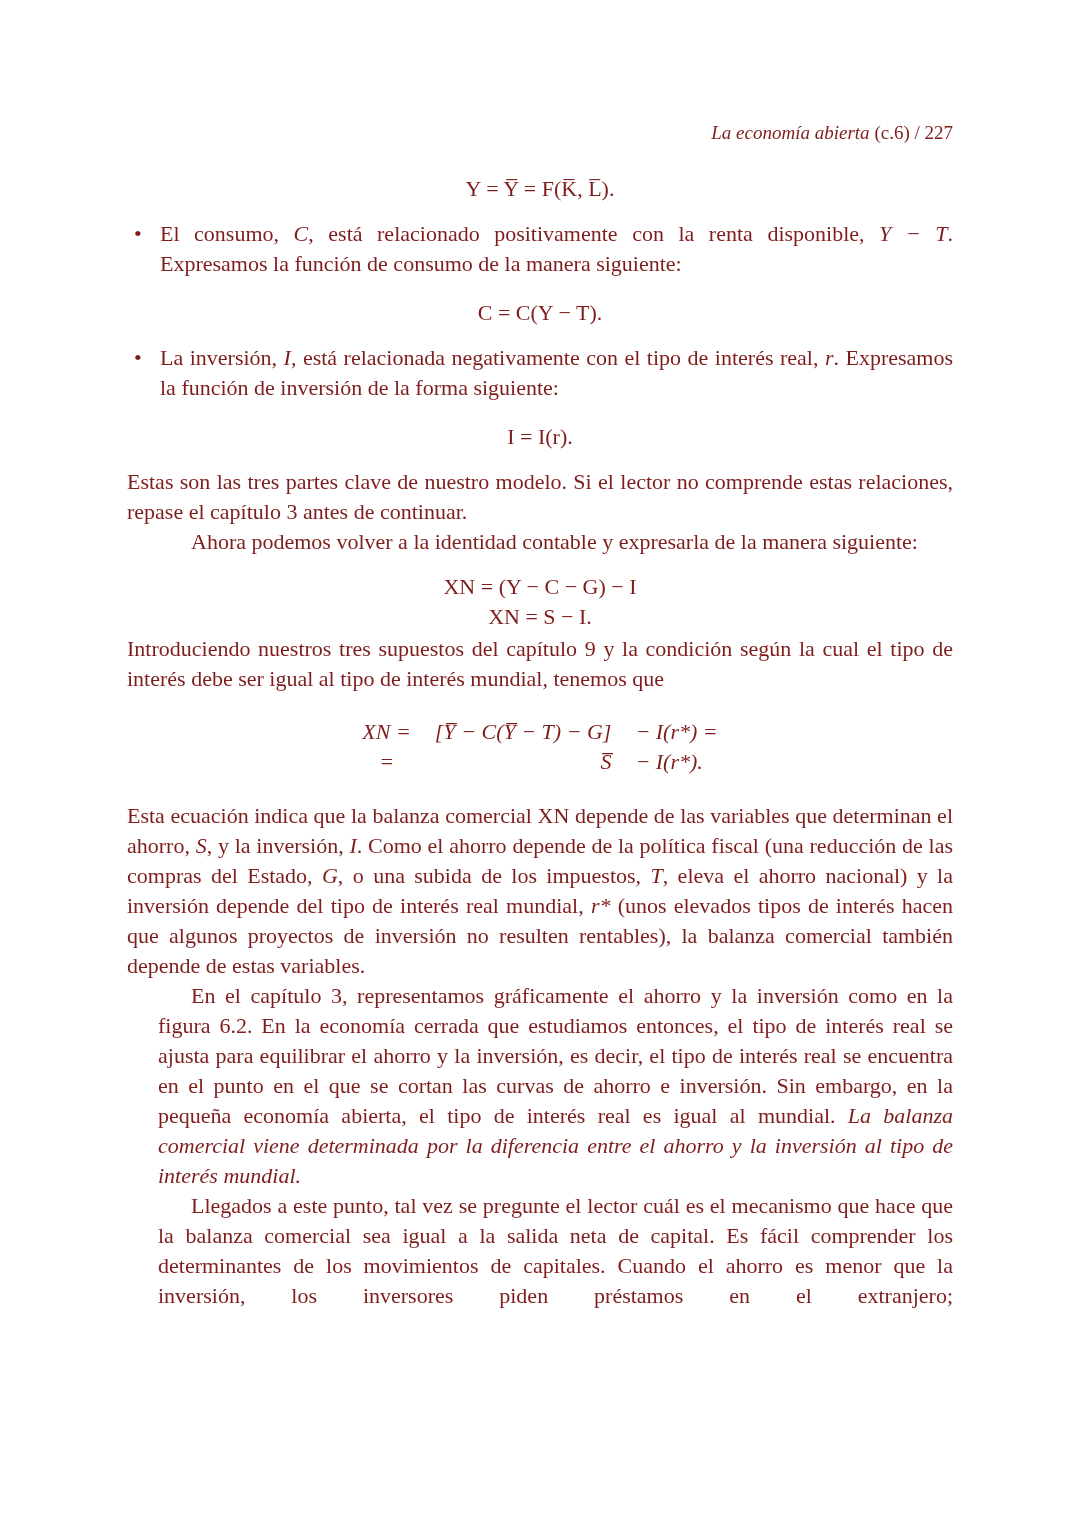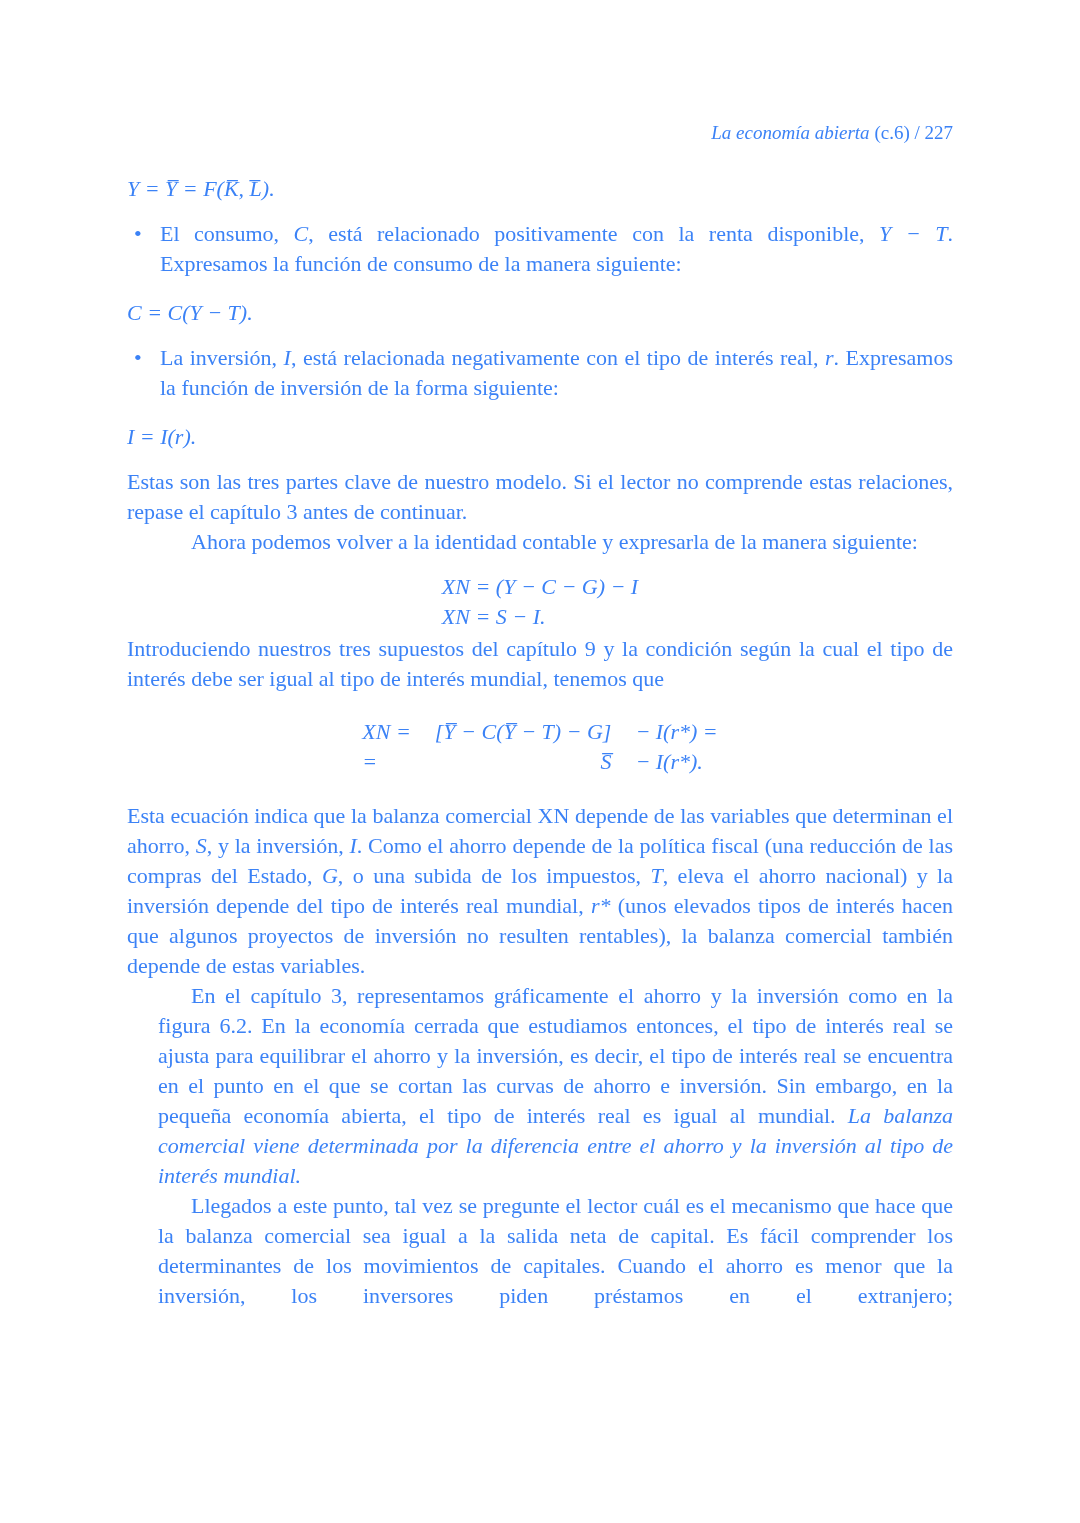--- a/index.html
+++ b/index.html
@@ -4,54 +4,53 @@
 <style>
   * { margin: 0; padding: 0; box-sizing: border-box; }
   html, body { background: #ffffff; }
   body {
     width: 1080px; height: 1523px;
     font-family: "Liberation Serif", serif;
   }
   .page {
     width: 1080px; height: 1523px;
     background: #ffffff;
-    color: #3b82f6;
+    color: #7f1d1d;
     padding: 118px 127px 40px 127px;
     font-size: 22px;
     line-height: 30px;
     overflow: hidden;
   }
   .it { font-style: italic; }
   .running-header {
     text-align: right;
     font-size: 19px;
     margin-bottom: 26px;
   }
   .para { text-align: justify; }
   .indent { text-indent: 33px; margin-left: 31px; }
   .justify-last { text-align-last: justify; }
   .eq {
-    font-style: italic;
+    text-align: center;
     margin: 19px 0 15px 0;
   }
   .eq-center { text-align: center; }
   .eq-netexports { margin: 15px 0 2px 0; }
   .eq-tradebalance { margin: 23px 0 24px 0; }
   .eq-left {
     display: inline-block;
-    text-align: left;
-    font-style: italic;
+    text-align: center;
   }
   .eq-grid {
     display: inline-grid;
     grid-template-columns: auto auto auto;
     column-gap: 10px;
     font-style: italic;
   }
-  .eq-grid .c1 { text-align: left; }
+  .eq-grid .c1 { text-align: center; }
   .eq-grid .c2 { text-align: right; padding: 0 14px; }
   .eq-grid .c3 { text-align: left; }
   .bullet {
     display: flex;
     align-items: flex-start;
   }
   .bullet .marker {
     width: 33px;
     padding-left: 7px;
     flex: 0 0 33px;

